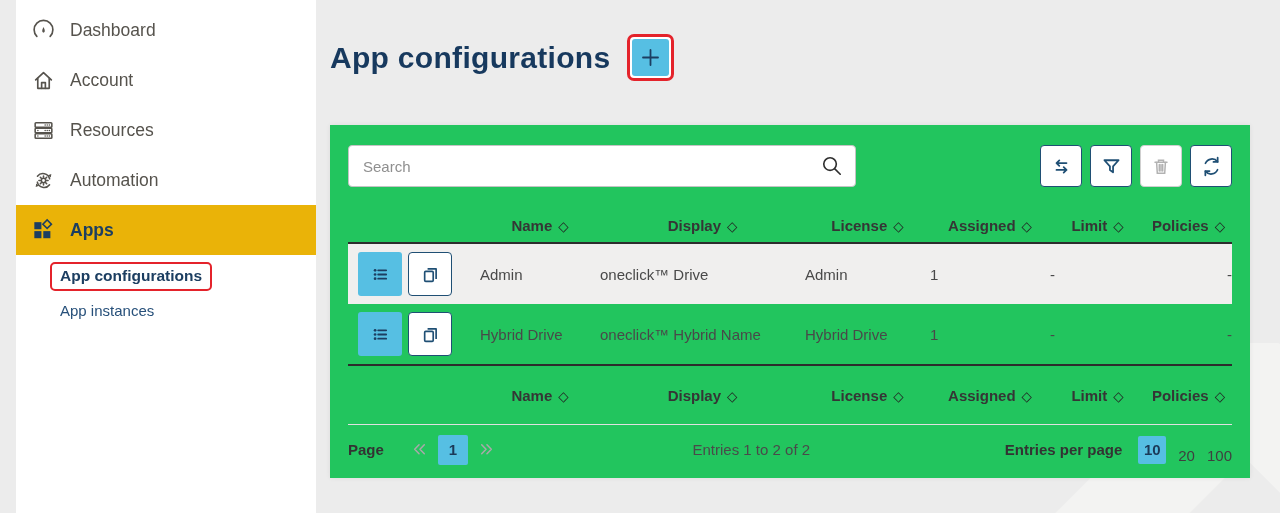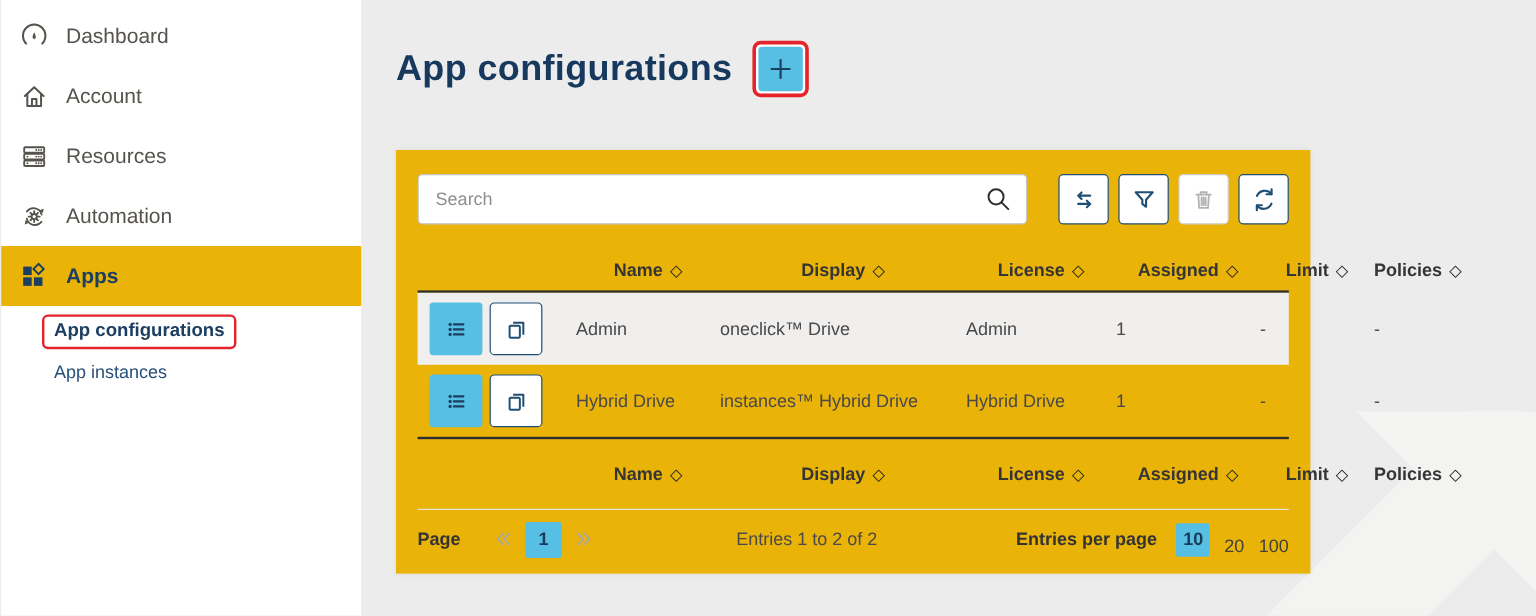--- a/index.html
+++ b/index.html
@@ -1,20 +1,20 @@
 <!DOCTYPE html>
 <html><head>
 <meta charset="utf-8">
 <style>
   * { margin:0; padding:0; box-sizing:border-box; }
   html,body { width:1280px; height:513px; overflow:hidden;
     font-family:"Liberation Sans", sans-serif; background:#ececec; }
 
   
-  .sidebar { position:absolute; left:1px; top:0; width:300px; height:513px;
+  .sidebar { position:absolute; left:16px; top:0; width:300px; height:513px;
     background:#ffffff; padding-top:5px; z-index:5; }
   .nav-item { height:50px; display:flex; align-items:center; gap:14px;
     padding-left:15px; font-size:17.5px; font-weight:500; color:#56534d; cursor:pointer; }
   .nav-item svg { width:25px; height:25px; flex:none; }
   .nav-item.active { background:#eab308; color:#1c3e61; font-weight:700; }
   .subnav { padding-top:7px; }
   .sub-config-box { display:inline-block; margin-left:34px;
     border:2.5px solid #e4232b; border-radius:5px; padding:3px 8px 4px; }
   .sub-config-box span { font-size:15.5px; font-weight:700; color:#1c3e61; }
   .sub-inst { margin:11px 0 0 44px; font-size:15px; font-weight:500; color:#27507a; cursor:pointer; }
@@ -28,22 +28,22 @@
   .band1 { transform:rotate(-45deg); left:-50px; top:115px; }
   .band2 { transform:rotate(45deg);  left:30px;  top:-35px; }
 
   .title-row { position:absolute; left:30px; top:34px; display:flex;
     align-items:center; gap:17px; z-index:2; }
   .page-title { font-size:30px; font-weight:700; color:#17395e; letter-spacing:.3px; }
   .add-wrap { border:3px solid #e4232b; border-radius:7px; padding:2px; background:#fff; }
   .add-btn { width:37px; height:37px; background:#56bfe3; border:none; border-radius:3px;
     display:flex; align-items:center; justify-content:center; cursor:pointer; }
 
-  .card { position:absolute; left:30px; top:125px; width:762px; height:353px;
-    background:#eab308; box-shadow:0 0 5px rgba(0,0,0,.07); z-index:2; }
+  .card { position:absolute; left:30px; top:125px; width:920px; height:353px;
+    background:#22c55e; box-shadow:0 0 5px rgba(0,0,0,.07); z-index:2; }
 
   .toolbar { display:flex; align-items:center; margin:20px 18px 0; height:42px; }
   .search-wrap { position:relative; width:508px; height:42px; }
   .search-wrap input { width:100%; height:100%; border:1px solid #c4c4c4; border-radius:4px;
     padding:0 46px 0 14px; font-size:15px; color:#333;
     font-family:"Liberation Sans", sans-serif; outline:none; }
   .search-wrap input::placeholder { color:#8f8f8f; }
   .search-wrap svg { position:absolute; right:11px; top:8px; }
   .tool-btns { margin-left:auto; display:flex; gap:8px; }
   .tool-btn { width:42px; height:42px; background:#fff; border:1.5px solid #1f4f74;
@@ -258,21 +258,21 @@
           </svg>
         </button>
         <button class="row-btn copy">
           <svg width="25" height="25" viewBox="0 0 24 24" fill="none" stroke="#1f4f74" stroke-width="1.6" stroke-linejoin="round">
             <path d="M9.2 6.6 h8.2 v9.6"></path>
             <rect x="6.4" y="9" width="8.2" height="9.6" rx="1"></rect>
           </svg>
         </button>
       </div>
       <div>Hybrid Drive</div>
-      <div>instances™ Hybrid Drive</div>
+      <div>oneclick™ Hybrid Name</div>
       <div>Hybrid Drive</div>
       <div>1</div>
       <div>-</div>
       <div class="right">-</div>
     </div>
 
     <div class="grid tfoot-head">
       <div></div>
       <div class="th"><span>Name</span><span class="diamond">◇</span></div>
       <div class="th"><span>Display</span><span class="diamond">◇</span></div>

